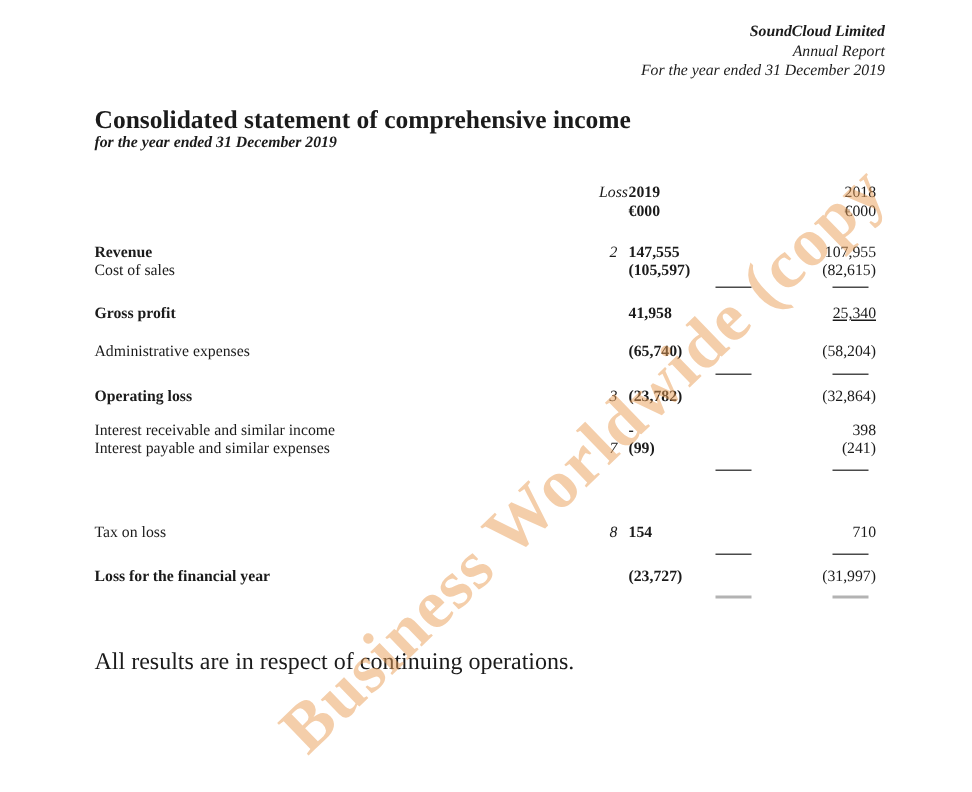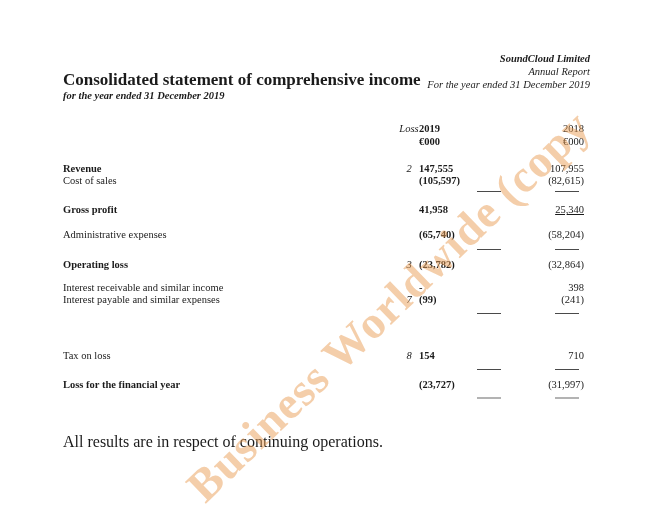--- a/index.html
+++ b/index.html
@@ -13,21 +13,21 @@
   
   .watermark{
     position:absolute;left:176px;top:474px;z-index:6;
     transform:rotate(-44deg);transform-origin:0 0;
     font-size:46px;font-weight:bold;white-space:nowrap;
     color:rgba(233,158,85,0.5);
     letter-spacing:1px;pointer-events:none;
   }
 
   
-  .doc-header{position:absolute;top:15px;right:58px;text-align:right;font-size:10.5px;line-height:13px;margin-top:37px;}
+  .doc-header{position:absolute;top:15px;right:58px;text-align:right;font-size:10.5px;line-height:13px;}
   .doc-header .company{font-weight:bold;font-style:italic;}
   .doc-header .line{font-style:italic;}
 
   .title{position:absolute;left:63px;top:70px;font-size:17px;font-weight:bold;}
   .subtitle{position:absolute;left:63px;top:90px;font-size:10.5px;font-weight:bold;font-style:italic;}
 
   
   .r{position:absolute;left:0;width:648px;height:12px;font-size:10.5px;line-height:12px;}
   .lbl{position:absolute;left:63px;white-space:nowrap;}
   .note{position:absolute;left:391px;width:36px;text-align:center;font-style:italic;}

